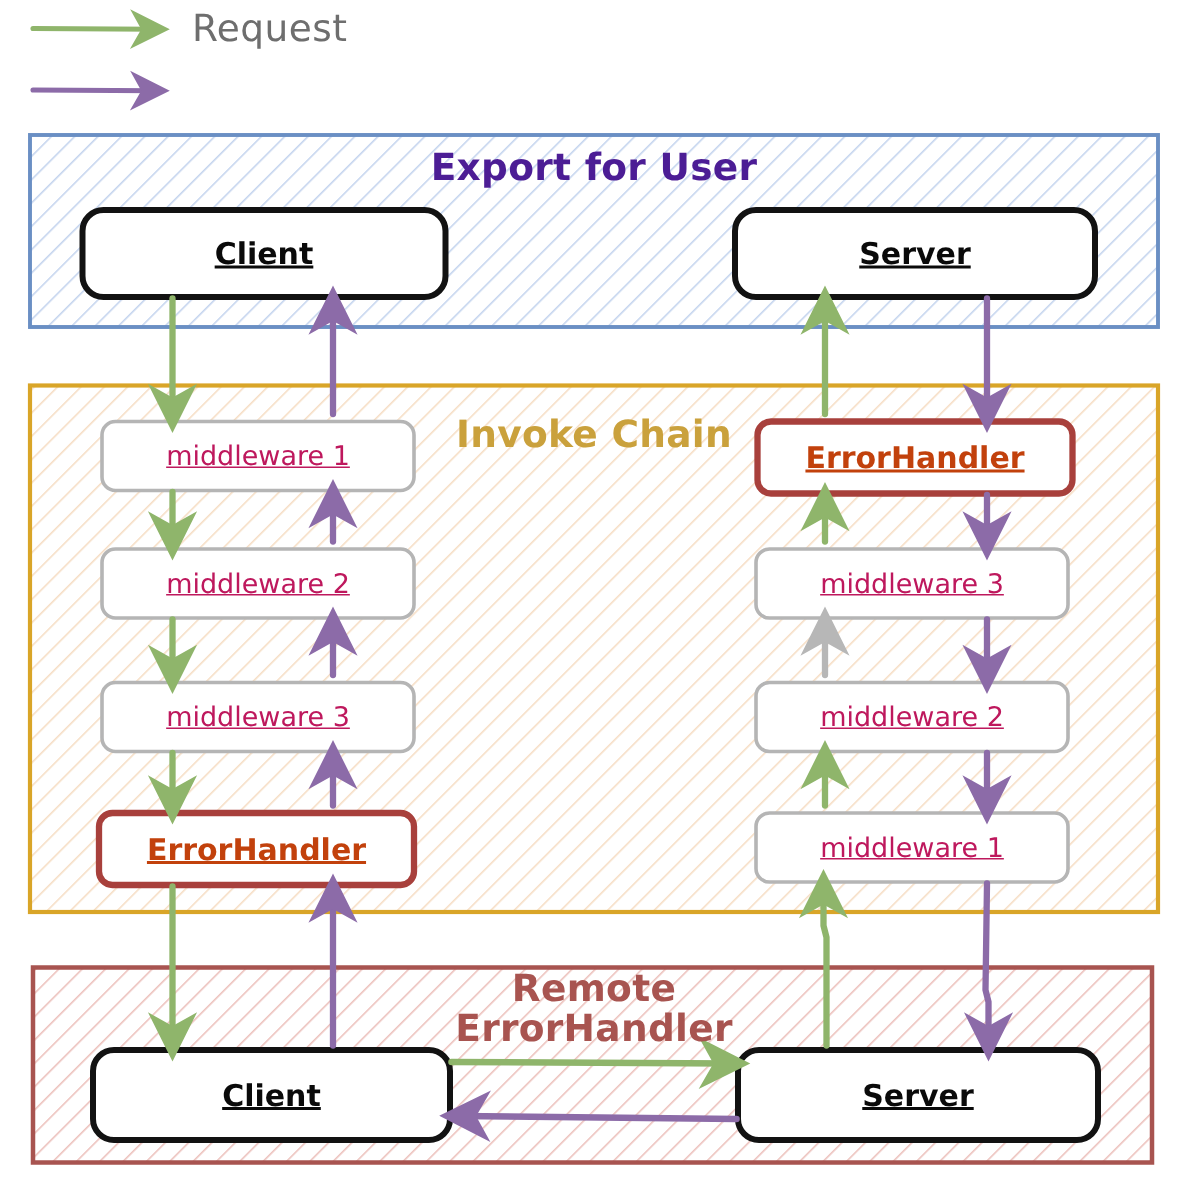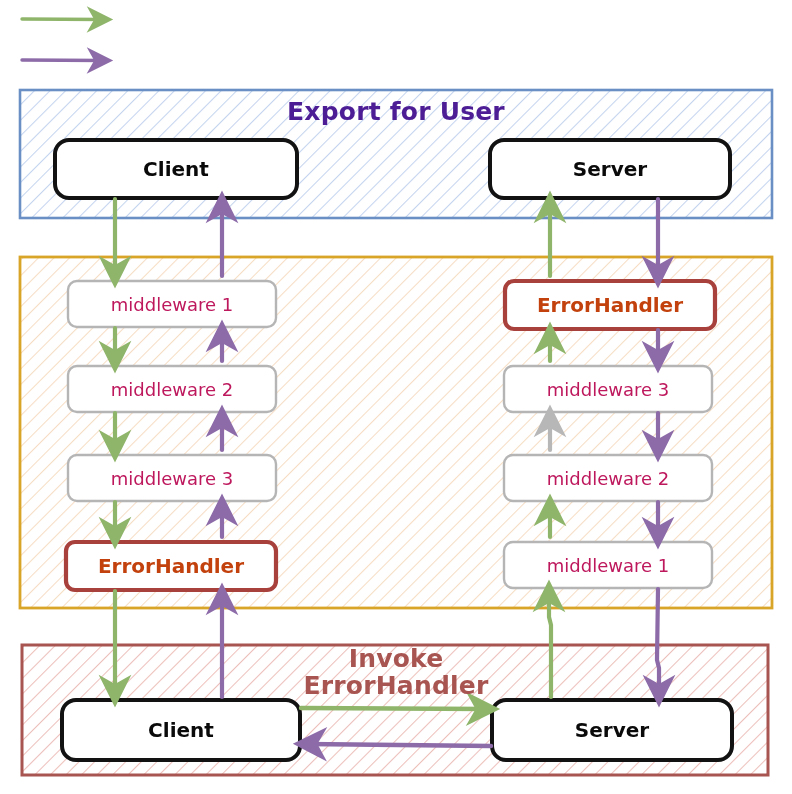--- a/index.html
+++ b/index.html
@@ -16,21 +16,21 @@
   .legend-text{
     font-size:25px;color:#6e6e6e;font-family:"DejaVu Sans",sans-serif;
     letter-spacing:.3px;
   }
   .group-title{
     font-size:25px;font-weight:bold;text-align:center;line-height:1.08;
     font-family:"DejaVu Sans",sans-serif;letter-spacing:.2px;
   }
   .node-label{
     position:absolute;display:flex;align-items:center;justify-content:center;
-    font-size:19px;font-family:"DejaVu Sans",sans-serif;
+    font-size:19px;font-family:"DejaVu Sans",sans-serif;text-decoration:underline;
   }
   .node-strong{font-weight:bold;color:#c2410c;font-size:20px;}
   .node-dim{color:#be185d;font-size:18px;}
   .node-plain{font-weight:bold;color:#0a0a0a;font-size:20px;}
 </style>
 </head>
 <body>
 
 <div id="stage">
 
@@ -153,26 +153,28 @@
       <path d="M658,502 L658,537" stroke="#8c6ba8" marker-end="url(#ah-purple)"></path>
       <path d="M658,589 L657,660 L659,668 L659,695" stroke="#8c6ba8" marker-end="url(#ah-purple)"></path>
     </g>
 
     <g stroke-width="4.4" stroke-linecap="round" fill="none">
       <path d="M301,708 L487,709" stroke="#8fb56b" marker-end="url(#ah-green)"></path>
       <path d="M491,746 L306,744" stroke="#8c6ba8" marker-end="url(#ah-purple)"></path>
     </g>
   </svg>
 
+  <div class="lbl legend-text" style="left:128px;top:4px;">Request</div>
 
   <div class="lbl group-title" style="left:0;top:98px;width:792px;color:#4c1d95;">Export for User</div>
 
+  <div class="lbl group-title" style="left:0;top:276px;width:792px;color:#caa13c;">Invoke Chain</div>
 
   <div class="lbl group-title" style="left:0;top:645px;width:792px;color:#a85450;">
-    <div>Invoke</div>
+    <div>Remote</div>
     <div>ErrorHandler</div>
   </div>
 
   <div class="node-label node-plain" style="left:55px;top:140px;width:242px;height:58px;">Client</div>
   <div class="node-label node-plain" style="left:490px;top:140px;width:240px;height:58px;">Server</div>
 
   <div class="node-label node-dim" style="left:68px;top:281px;width:208px;height:46px;">middleware 1</div>
   <div class="node-label node-dim" style="left:68px;top:366px;width:208px;height:46px;">middleware 2</div>
   <div class="node-label node-dim" style="left:68px;top:455px;width:208px;height:46px;">middleware 3</div>
   <div class="node-label node-strong" style="left:66px;top:542px;width:210px;height:48px;">ErrorHandler</div>

